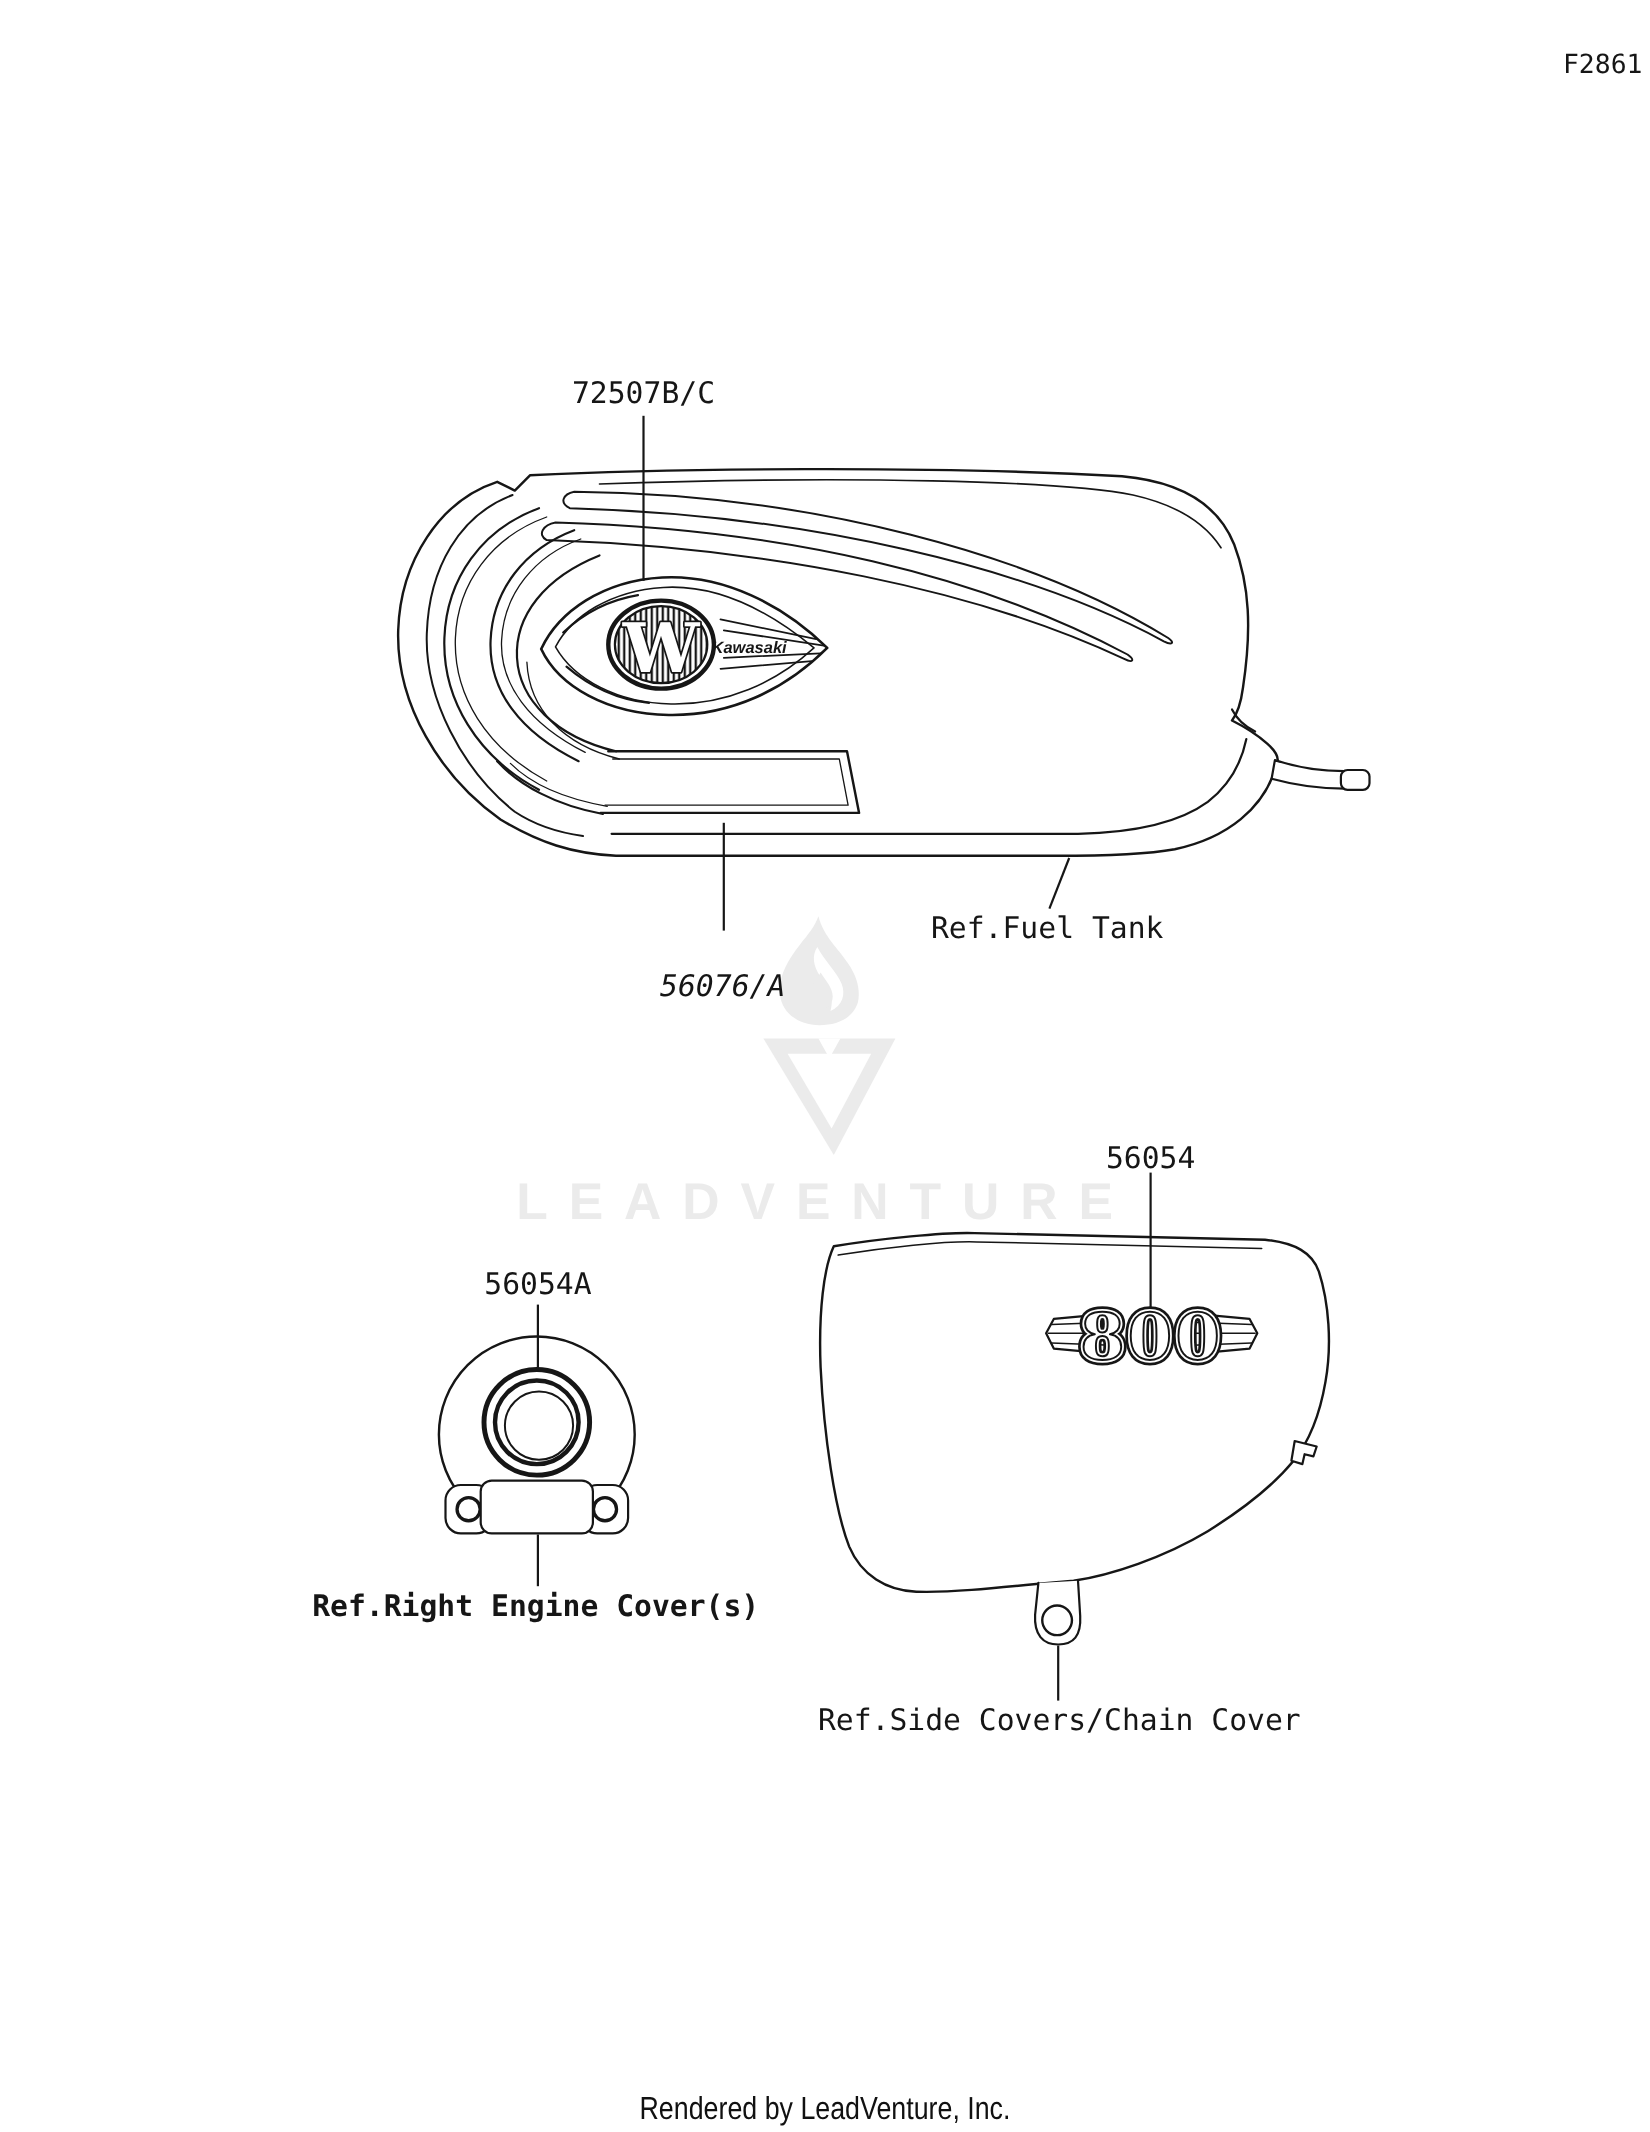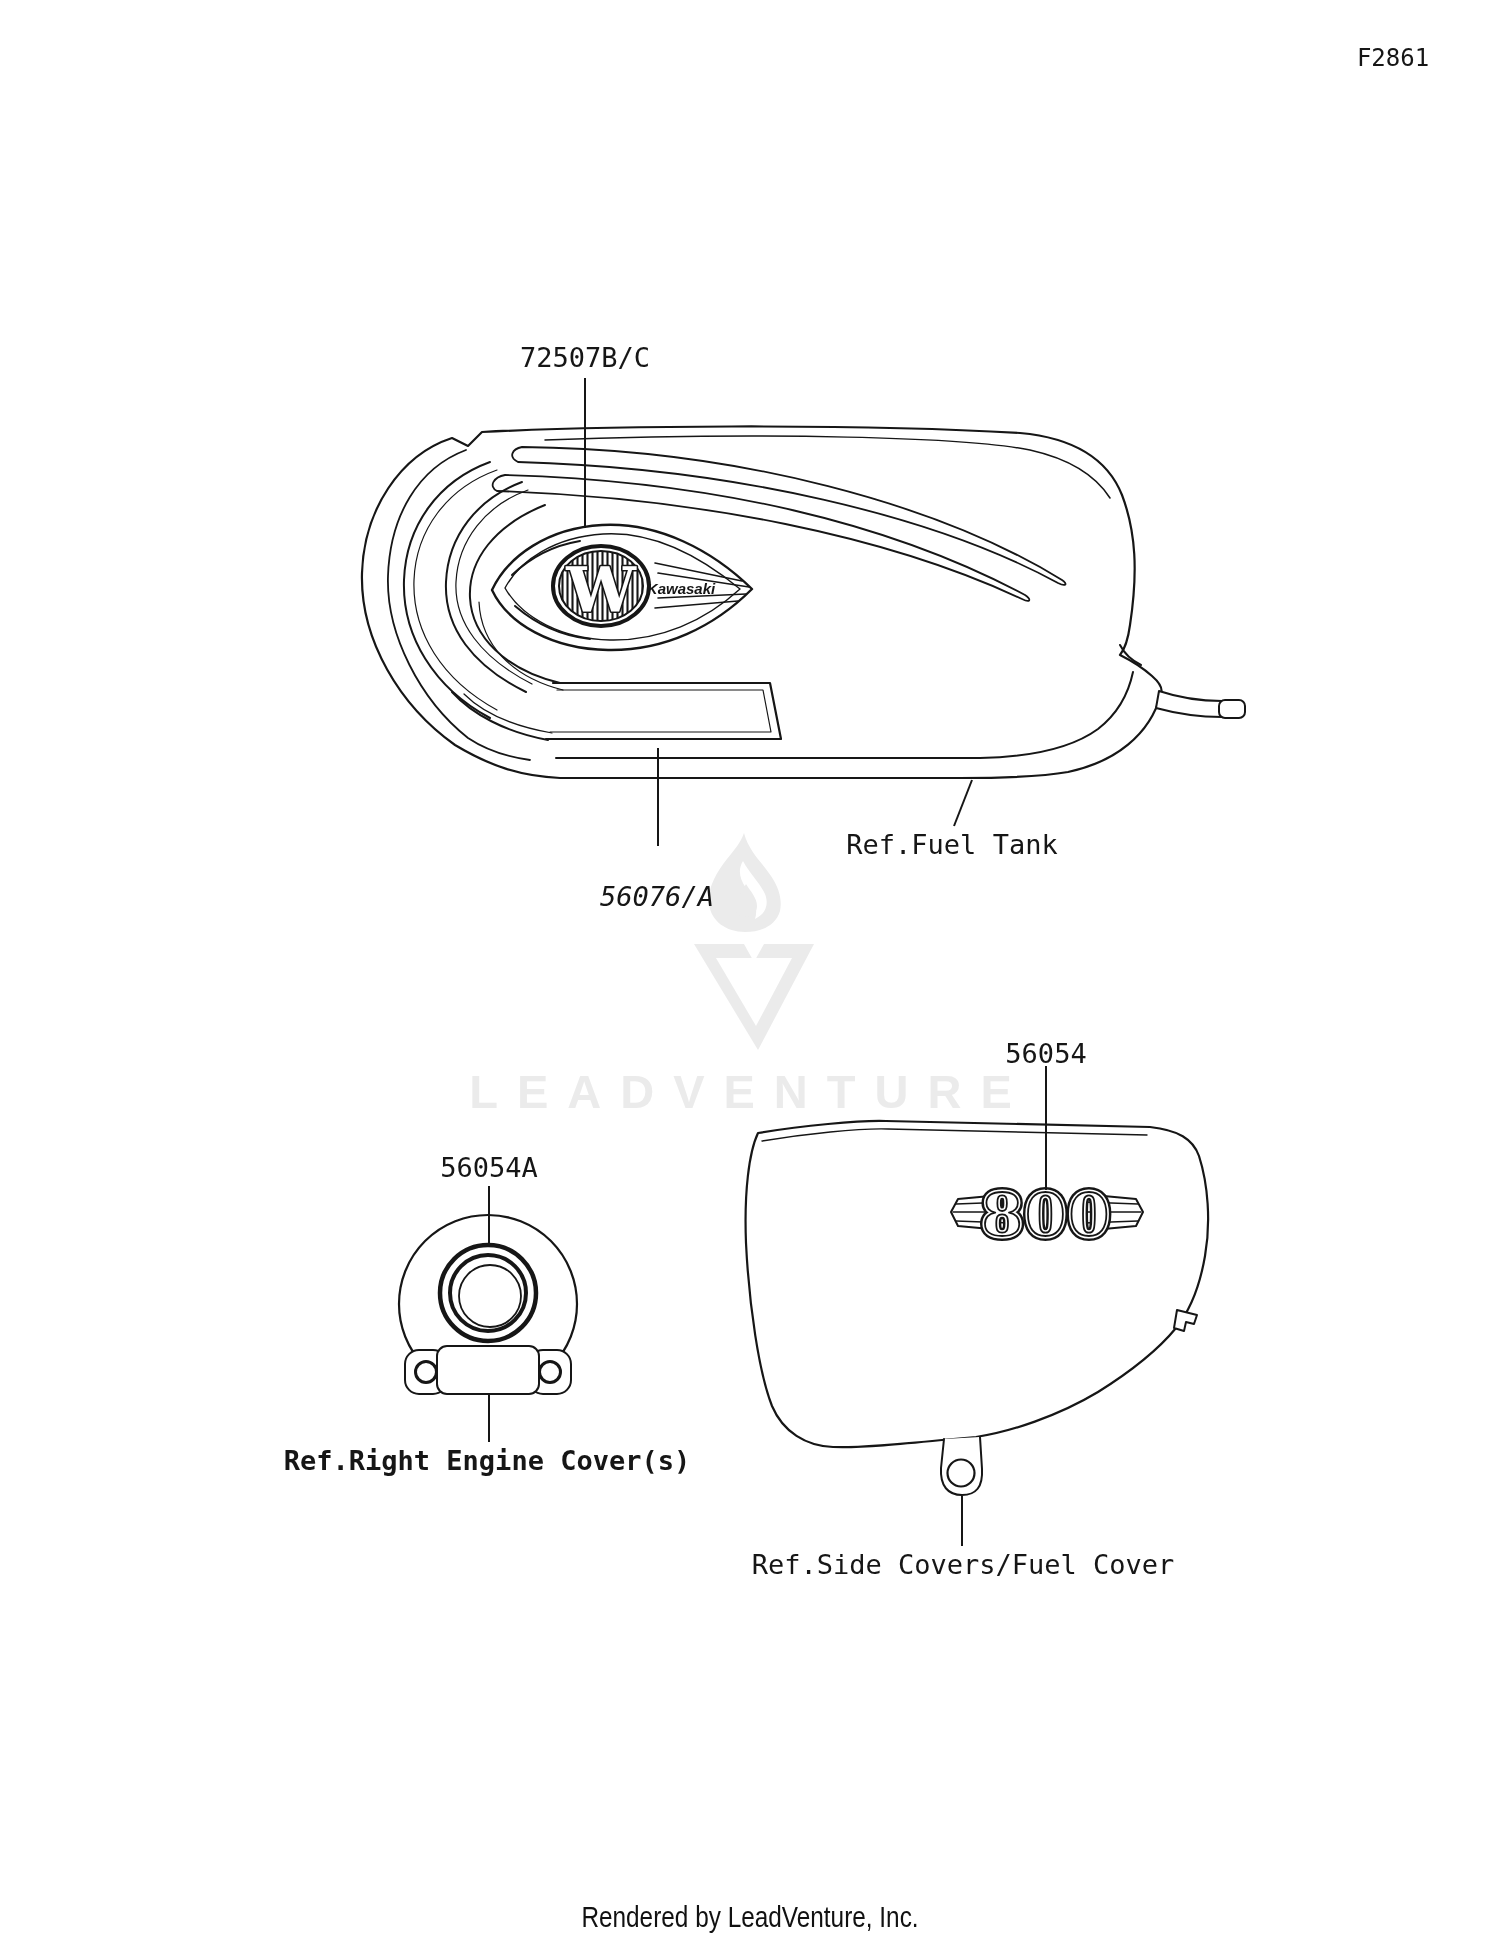--- a/index.html
+++ b/index.html
@@ -209,25 +209,25 @@
       <line x1="585" y1="378" x2="585" y2="528"></line>
       <line x1="658" y1="748" x2="658" y2="846"></line>
       <line x1="972" y1="780" x2="954" y2="826"></line>
       <line x1="489" y1="1186" x2="489" y2="1246"></line>
       <line x1="489" y1="1395" x2="489" y2="1442"></line>
       <line x1="1046" y1="1066" x2="1046" y2="1190"></line>
       <line x1="962" y1="1496" x2="962" y2="1546"></line>
     </g>
   </svg>
 
-  <div class="fig-code" style="left:1393px;top:44px;">F2861</div>
+  <div class="fig-code" style="left:1457px;top:44px;">F2861</div>
 
   <div class="label" style="left:585px;top:342px;">72507B/C</div>
   <div class="label" style="left:657px;top:881px;font-style:italic;">56076/A</div>
   <div class="label" style="left:952px;top:829px;">Ref.Fuel Tank</div>
   <div class="label" style="left:489px;top:1152px;text-align:right;">56054A</div>
   <div class="label" style="left:487px;top:1445px;font-weight:bold;">Ref.Right Engine Cover(s)</div>
   <div class="label" style="left:1046px;top:1038px;">56054</div>
-  <div class="label" style="left:963px;top:1549px;">Ref.Side Covers/Fuel Cover</div>
+  <div class="label" style="left:963px;top:1549px;">Ref.Side Covers/Chain Cover</div>
 
   <div class="watermark-text">LEADVENTURE</div>
   <div class="footer">Rendered by LeadVenture, Inc.</div>
 </div>
 
 </body></html>

